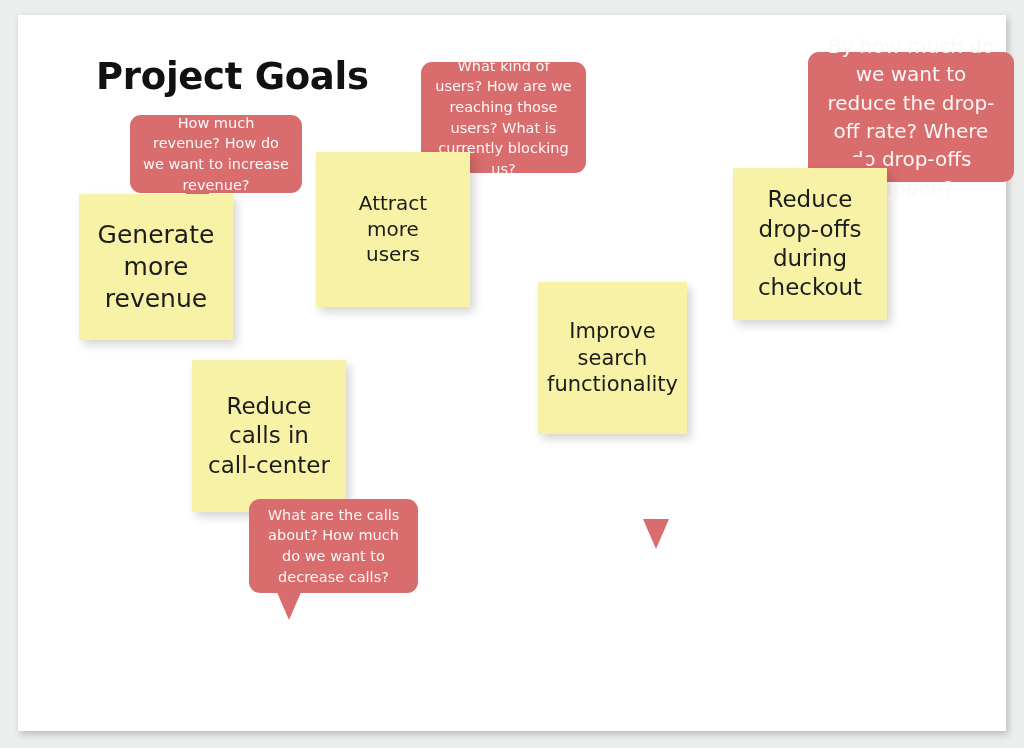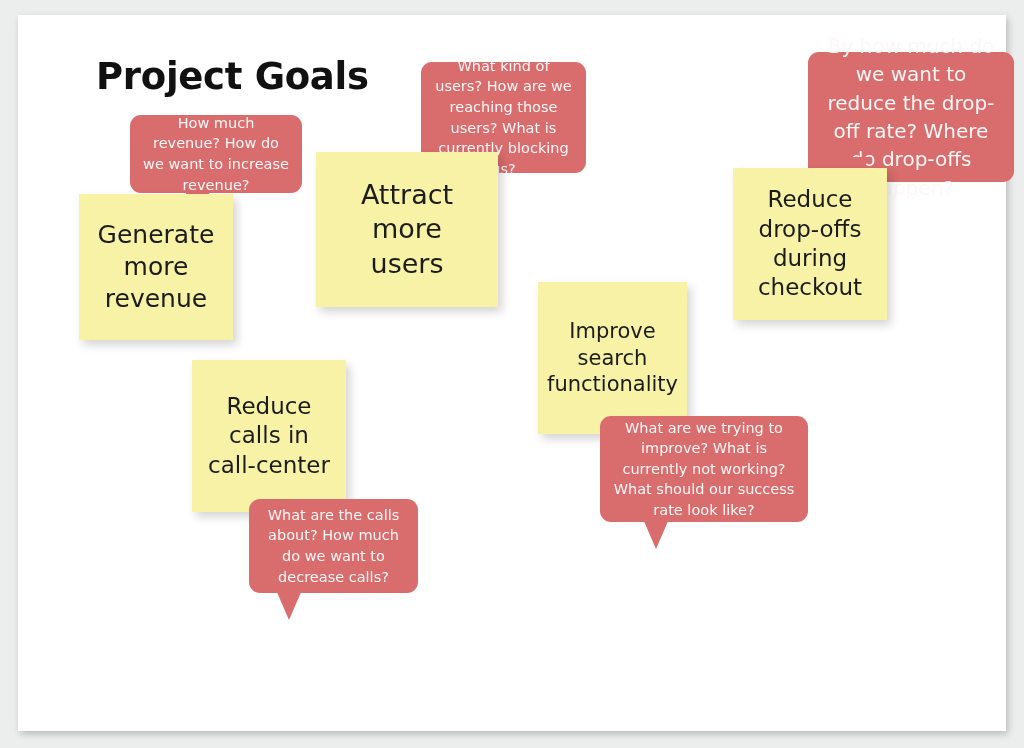--- a/index.html
+++ b/index.html
@@ -114,21 +114,21 @@
     <span class="note-text">Generate
 more
 revenue</span>
   </div>
 
   <div class="bubble" style="left:413px; top:62px; width:165px; height:111px; font-size:14.5px;">
     <span class="bubble-text">What kind of users? How are we reaching those users? What is currently blocking us?</span>
   </div>
   <div class="tail tail-dl" style="left:447px; top:155px;"></div>
 
-  <div class="note" style="left:308px; top:152px; width:182px; height:155px; font-size:27px;">
+  <div class="note" style="left:308px; top:152px; width:154px; height:155px; font-size:20px;">
     <span class="note-text">Attract
 more
 users</span>
   </div>
 
   <div class="bubble" style="left:800px; top:52px; width:206px; height:130px; font-size:20px;">
     <span class="bubble-text">By how much do we want to reduce the drop-off rate? Where do drop-offs happen?</span>
   </div>
   <div class="tail tail-dl" style="left:838px; top:157px;"></div>
 
@@ -138,23 +138,20 @@
 during
 checkout</span>
   </div>
 
   <div class="note" style="left:530px; top:282px; width:149px; height:152px; font-size:21px;">
     <span class="note-text">Improve
 search
 functionality</span>
   </div>
 
-  <div class="bubble" style="left:592px; top:416px; width:208px; height:106px; font-size:14.5px;">
-    <span class="bubble-text">What are we trying to improve? What is currently not working? What should our success rate look like?</span>
-  </div>
   <div class="tail tail-down" style="left:635px; top:519px;"></div>
 
   <div class="note" style="left:184px; top:360px; width:154px; height:152px; font-size:23px;">
     <span class="note-text">Reduce
 calls in
 call-center</span>
   </div>
 
   <div class="bubble" style="left:241px; top:499px; width:169px; height:94px; font-size:14.5px;justify-content:flex-end;">
     <span class="bubble-text">What are the calls about? How much do we want to decrease calls?</span>

